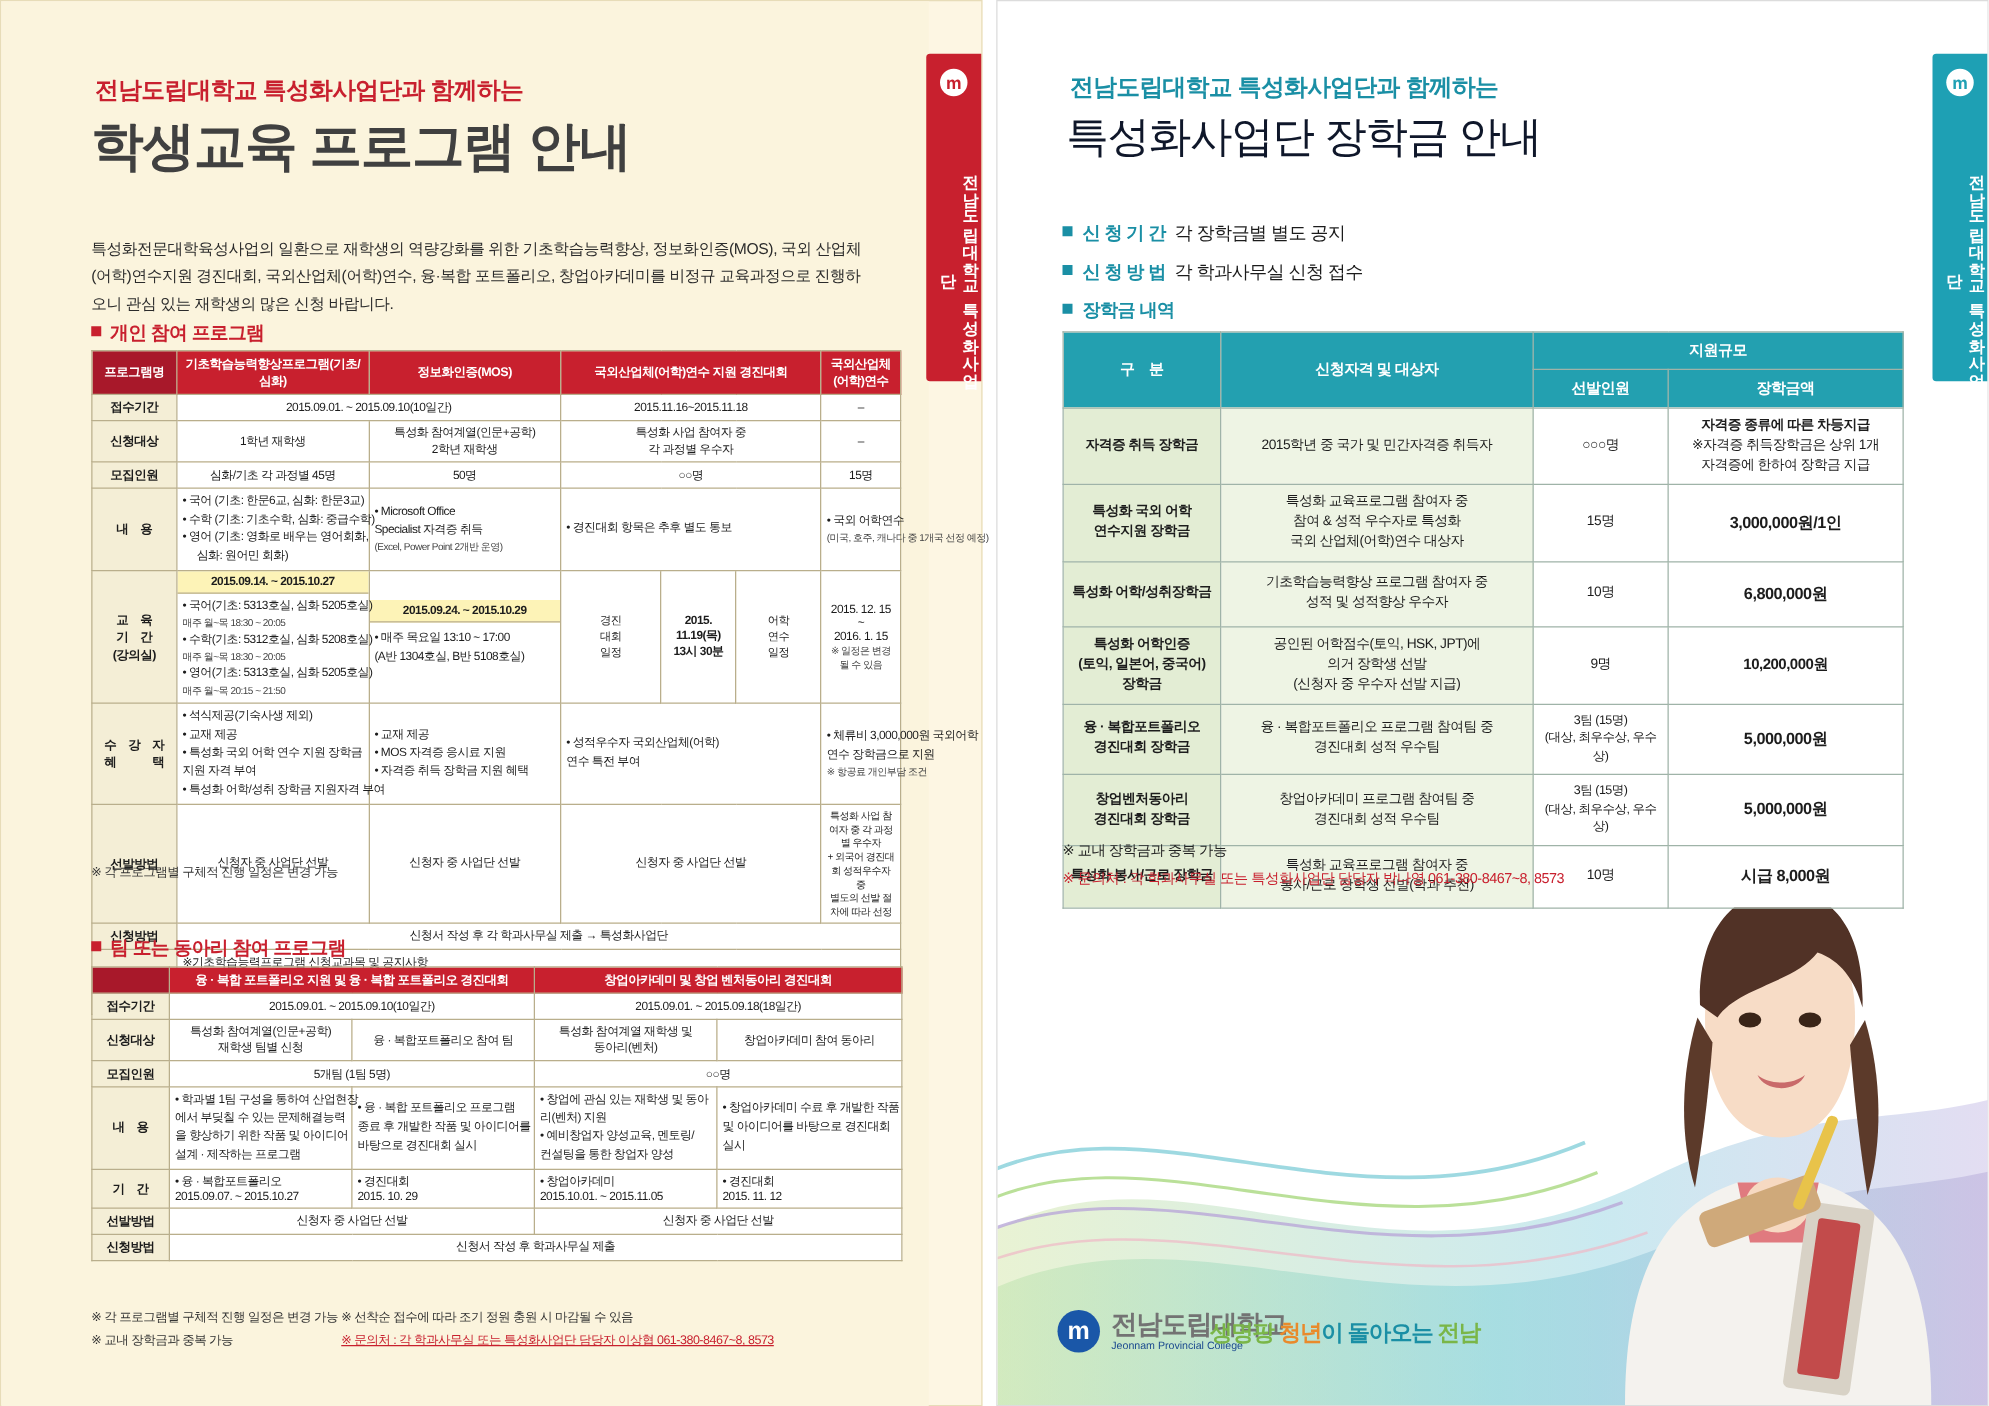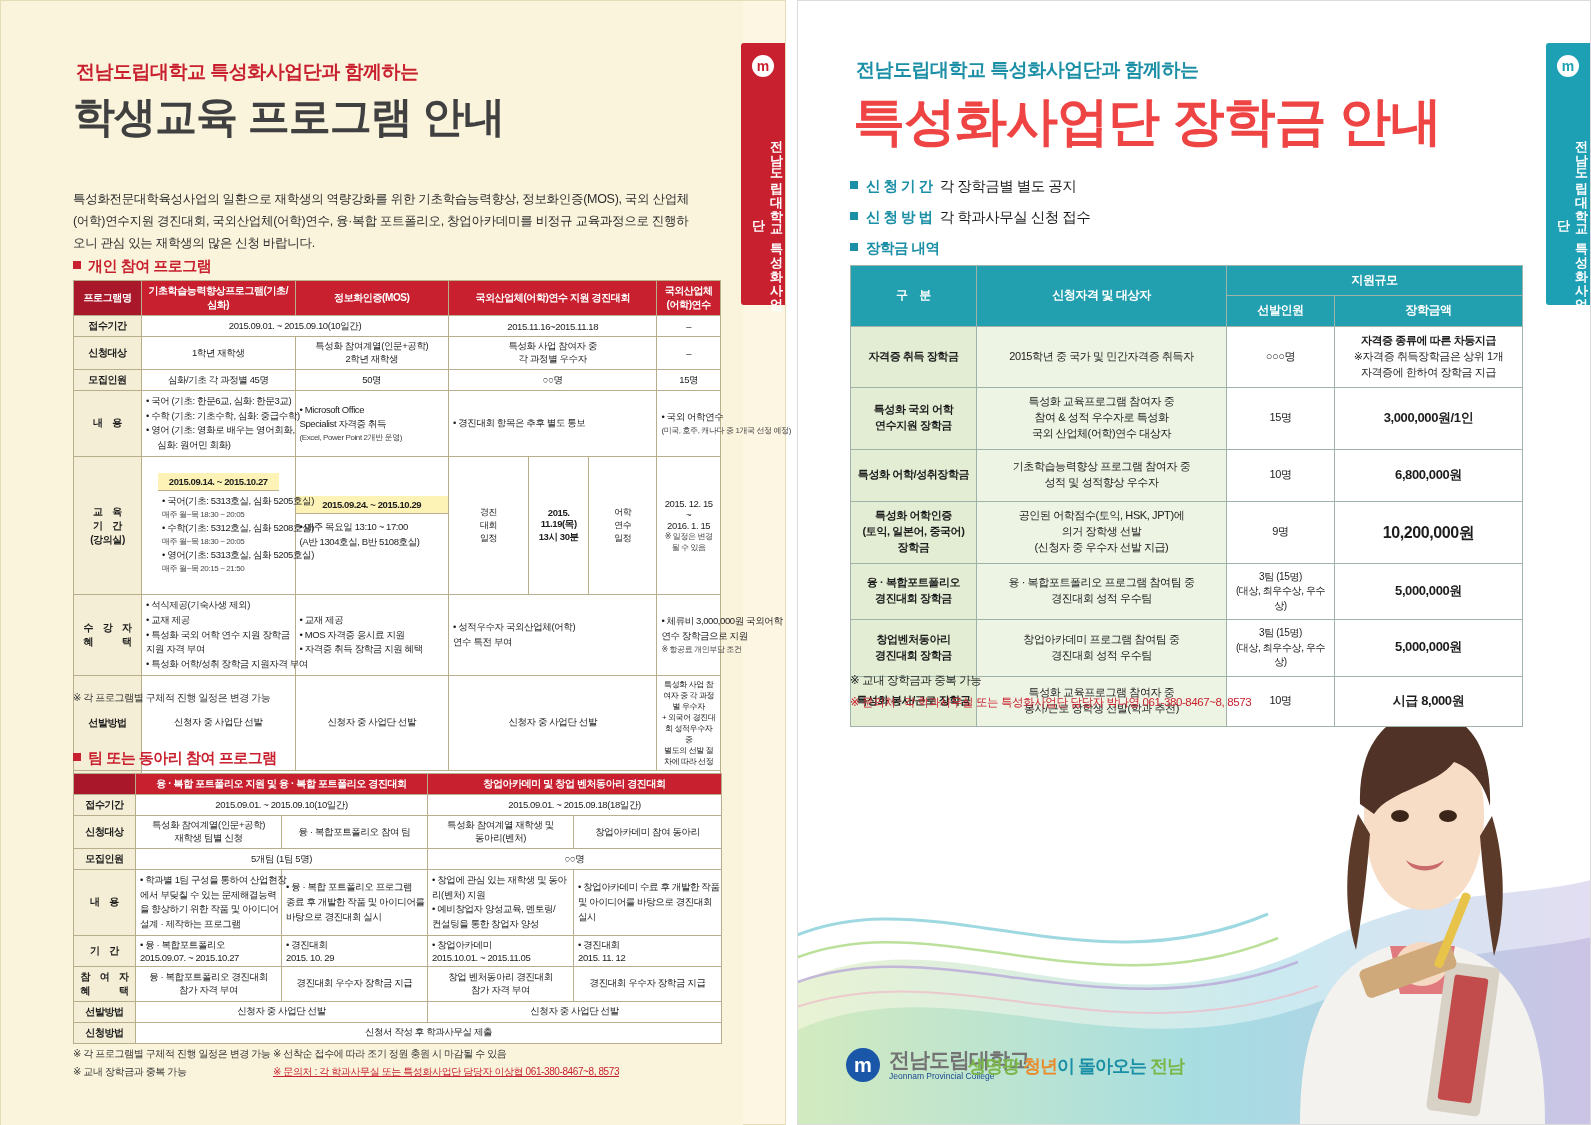--- a/index.html
+++ b/index.html
@@ -34,21 +34,21 @@
   .note{position:absolute;font-size:10px;color:#333;letter-spacing:-0.4px;}
   .note-red{color:#c8202e;text-decoration:underline;}
 
   
   .right{position:absolute;left:797px;top:0;width:794px;height:1125px;background:#ffffff;border:1px solid #dcdcdc;box-sizing:border-box;overflow:hidden;}
   .r-side-tab{position:absolute;right:0;top:42px;width:44px;height:262px;background:#1ea0b4;border-radius:3px 0 0 3px;color:#fff;}
   .r-side-tab .st-text{position:absolute;top:86px;left:0;width:44px;text-align:center;font-size:13px;font-weight:bold;letter-spacing:1px;writing-mode:vertical-rl;}
   .r-side-logo{position:absolute;top:12px;left:11px;width:22px;height:22px;border-radius:50%;background:#fff;color:#1ea0b4;font-size:14px;font-weight:bold;text-align:center;line-height:22px;}
 
   .r-hdr-sub{position:absolute;left:58px;top:56px;font-size:19px;font-weight:bold;color:#1a8fa5;letter-spacing:-0.5px;}
-  .r-hdr-title{position:absolute;left:55px;top:86px;font-size:52px;font-weight:bold;color:#ef4444;letter-spacing:-1px;}
+  .r-hdr-title{position:absolute;left:55px;top:86px;font-size:34px;font-weight:normal;color:#0f172a;letter-spacing:-1px;}
 
   .bullet-row{position:absolute;font-size:14.5px;color:#1b1b1b;letter-spacing:-0.5px;}
   .bullet-row .sq{display:inline-block;width:8px;height:8px;background:#1a8fa5;margin-right:8px;vertical-align:2px;}
   .bullet-row b{color:#1a8fa5;}
 
   table.rgrid{border-collapse:collapse;table-layout:fixed;font-size:11px;color:#1c1c1c;}
   table.rgrid td,table.rgrid th{border:1px solid #9fb3a8;padding:6px 5px;text-align:center;vertical-align:middle;letter-spacing:-0.4px;line-height:1.45;}
   .rhead{background:#23a0b0 !important;color:#fff;font-weight:bold;font-size:12px;}
   .rlab{background:#e3edd4;font-weight:bold;}
   .rcell{background:#eef4e4;}
@@ -147,21 +147,21 @@
         </td>
         <td class="lst">
           <div>• 국외 어학연수</div>
               <div class="tiny">  (미국, 호주, 캐나다 중 1개국 선정 예정)</div>
         </td>
       </tr>
       <tr style="height:86px">
         <td class="lab" style="white-space:pre-line">교　육
 기　간
 (강의실)</td>
-        <td style="padding:16px">
+        <td style="padding:0">
           <div class="yel" style="border-bottom:1px solid #b9ae8c;padding:3px 0;">2015.09.14. ~ 2015.10.27</div>
           <div class="lst" style="padding:3px 4px;">
             <div>• 국어(기초: 5313호실, 심화 5205호실)</div>
                 <div class="tiny">   매주 월~목 18:30 ~ 20:05</div>
             <div>• 수학(기초: 5312호실, 심화 5208호실)</div>
                 <div class="tiny">   매주 월~목 18:30 ~ 20:05</div>
             <div>• 영어(기초: 5313호실, 심화 5205호실)</div>
                 <div class="tiny">   매주 월~목 20:15 ~ 21:50</div>
           </div>
         </td>
@@ -301,30 +301,20 @@
       <tr>
         <td class="lab">기　간</td>
         <td style="white-space:pre-line;text-align:left">• 융 · 복합포트폴리오
  2015.09.07. ~ 2015.10.27</td>
         <td style="white-space:pre-line;text-align:left">• 경진대회
  2015. 10. 29</td>
         <td style="white-space:pre-line;text-align:left">• 창업아카데미
  2015.10.01. ~ 2015.11.05</td>
         <td style="white-space:pre-line;text-align:left">• 경진대회
  2015. 11. 12</td>
-      </tr>
-      <tr>
-        <td class="lab" style="white-space:pre-line">참　여　자
-혜　　　택</td>
-        <td class="ctr" style="white-space:pre-line">융 · 복합포트폴리오 경진대회
-참가 자격 부여</td>
-        <td class="ctr">경진대회 우수자 장학금 지급</td>
-        <td class="ctr" style="white-space:pre-line">창업 벤처동아리 경진대회
-참가 자격 부여</td>
-        <td class="ctr">경진대회 우수자 장학금 지급</td>
       </tr>
       <tr>
         <td class="lab">선발방법</td>
         <td class="ctr" colspan="2">신청자 중 사업단 선발</td>
         <td class="ctr" colspan="2">신청자 중 사업단 선발</td>
       </tr>
       <tr>
         <td class="lab">신청방법</td>
         <td class="ctr" colspan="4">신청서 작성 후 학과사무실 제출</td>
       </tr>
@@ -444,21 +434,21 @@
         <td class="rwhite" style="font-weight:bold;font-size:13px">6,800,000원</td>
       </tr>
       <tr style="height:62px">
         <td class="rlab" style="white-space:pre-line">특성화 어학인증
 (토익, 일본어, 중국어)
 장학금</td>
         <td class="rcell" style="white-space:pre-line">공인된 어학점수(토익, HSK, JPT)에
 의거 장학생 선발
 (신청자 중 우수자 선발 지급)</td>
         <td class="rwhite">9명</td>
-        <td class="rwhite" style="font-weight:bold;font-size:16px">10,200,000원</td>
+        <td class="rwhite" style="font-weight:bold;font-size:12px">10,200,000원</td>
       </tr>
       <tr style="height:52px">
         <td class="rlab" style="white-space:pre-line">융 · 복합포트폴리오
 경진대회 장학금</td>
         <td class="rcell" style="white-space:pre-line">융 · 복합포트폴리오 프로그램 참여팀 중
 경진대회 성적 우수팀</td>
         <td class="rwhite" style="white-space:pre-line;font-size:10px">3팀 (15명)
 (대상, 최우수상, 우수상)</td>
         <td class="rwhite" style="font-weight:bold;font-size:13px">5,000,000원</td>
       </tr>

